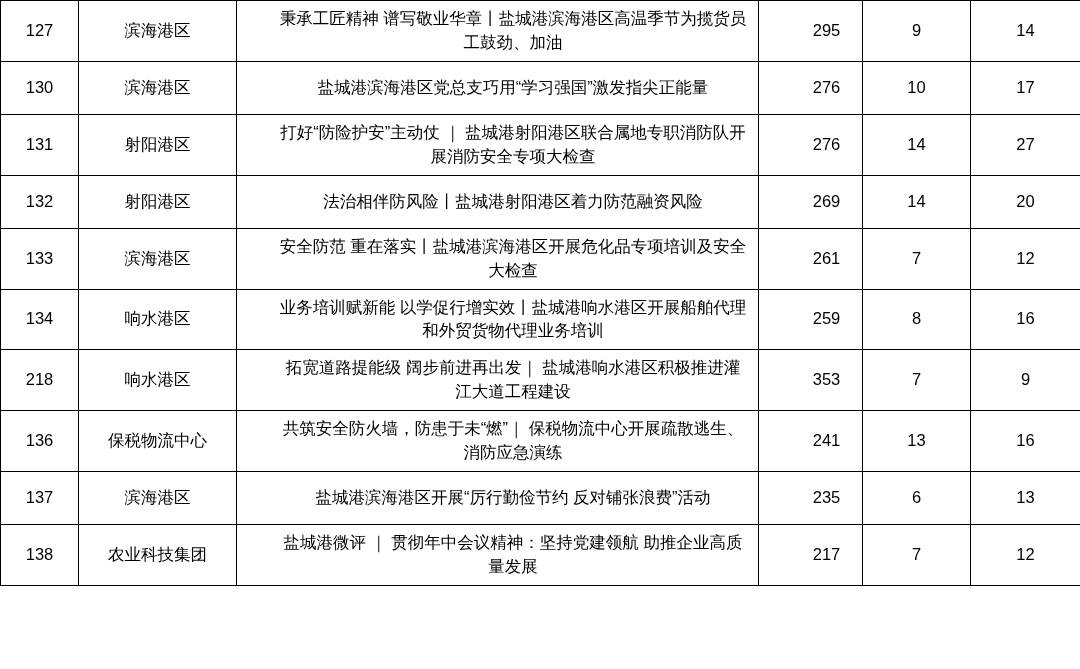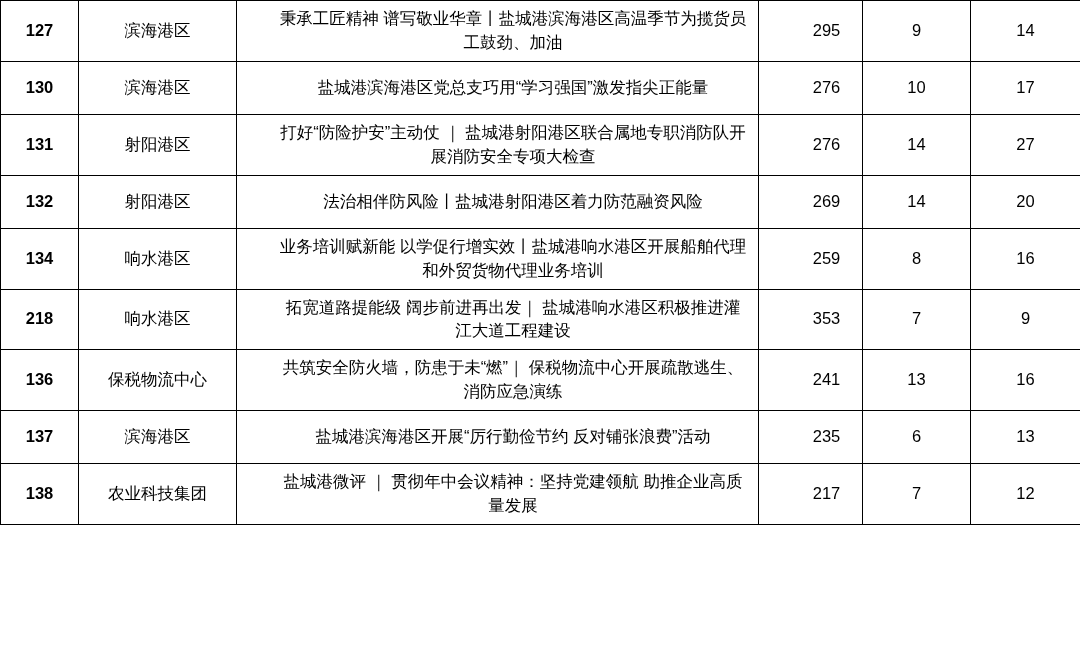--- a/index.html
+++ b/index.html
@@ -21,21 +21,21 @@
   }
   #data-table td {
     border: 1px solid #000000;
     text-align: center;
     vertical-align: middle;
     font-size: 16.5px;
     line-height: 1.45;
     padding: 6px 4px;
     box-sizing: border-box;
   }
-  #data-table td.col-index { width: 78px; font-weight: bold; }
+  #data-table td.col-index { width: 78px; }
   #data-table td.col-unit  { width: 158px; }
   #data-table td.col-title { width: 522px; padding-left: 10px; padding-right: 10px; }
   #data-table td.col-num1  { width: 104px; padding-left: 36px; }
   #data-table td.col-num2  { width: 108px; }
   #data-table td.col-num3  { width: 110px; }
   #data-table tr { height: 53px; }
   .title-text {
     display: block;
     text-align: center;
     margin-left: 31px;
@@ -80,20 +80,30 @@
         <td class="col-index">132</td>
         <td class="col-unit">射阳港区</td>
         <td class="col-title">
           <span class="title-text">法治相伴防风险丨盐城港射阳港区着力防范融资风险</span>
         </td>
         <td class="col-num1">269</td>
         <td class="col-num2">14</td>
         <td class="col-num3">20</td>
       </tr>
       <tr>
+        <td class="col-index">133</td>
+        <td class="col-unit">滨海港区</td>
+        <td class="col-title">
+          <span class="title-text">安全防范 重在落实丨盐城港滨海港区开展危化品专项培训及安全大检查</span>
+        </td>
+        <td class="col-num1">261</td>
+        <td class="col-num2">7</td>
+        <td class="col-num3">12</td>
+      </tr>
+      <tr>
         <td class="col-index">134</td>
         <td class="col-unit">响水港区</td>
         <td class="col-title">
           <span class="title-text">业务培训赋新能 以学促行增实效丨盐城港响水港区开展船舶代理和外贸货物代理业务培训</span>
         </td>
         <td class="col-num1">259</td>
         <td class="col-num2">8</td>
         <td class="col-num3">16</td>
       </tr>
       <tr>

